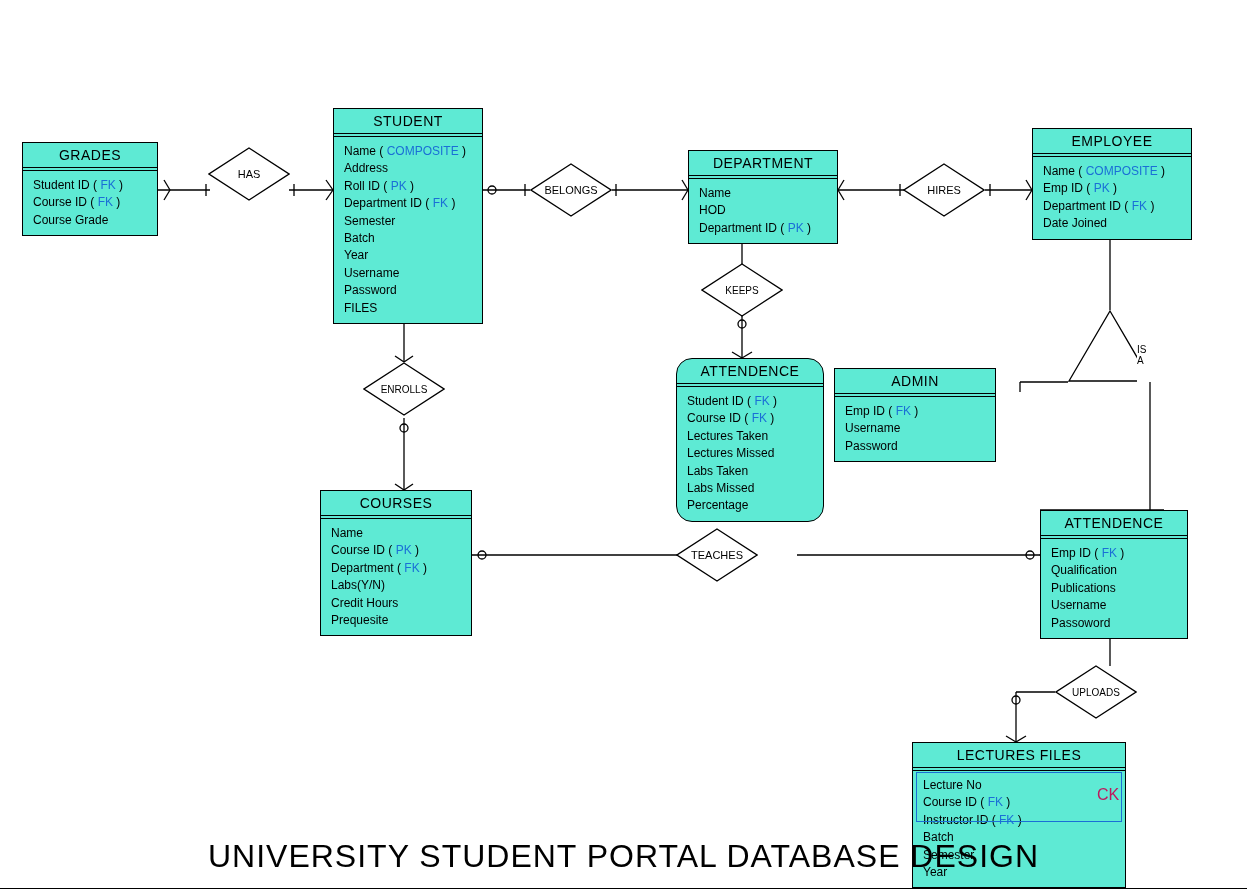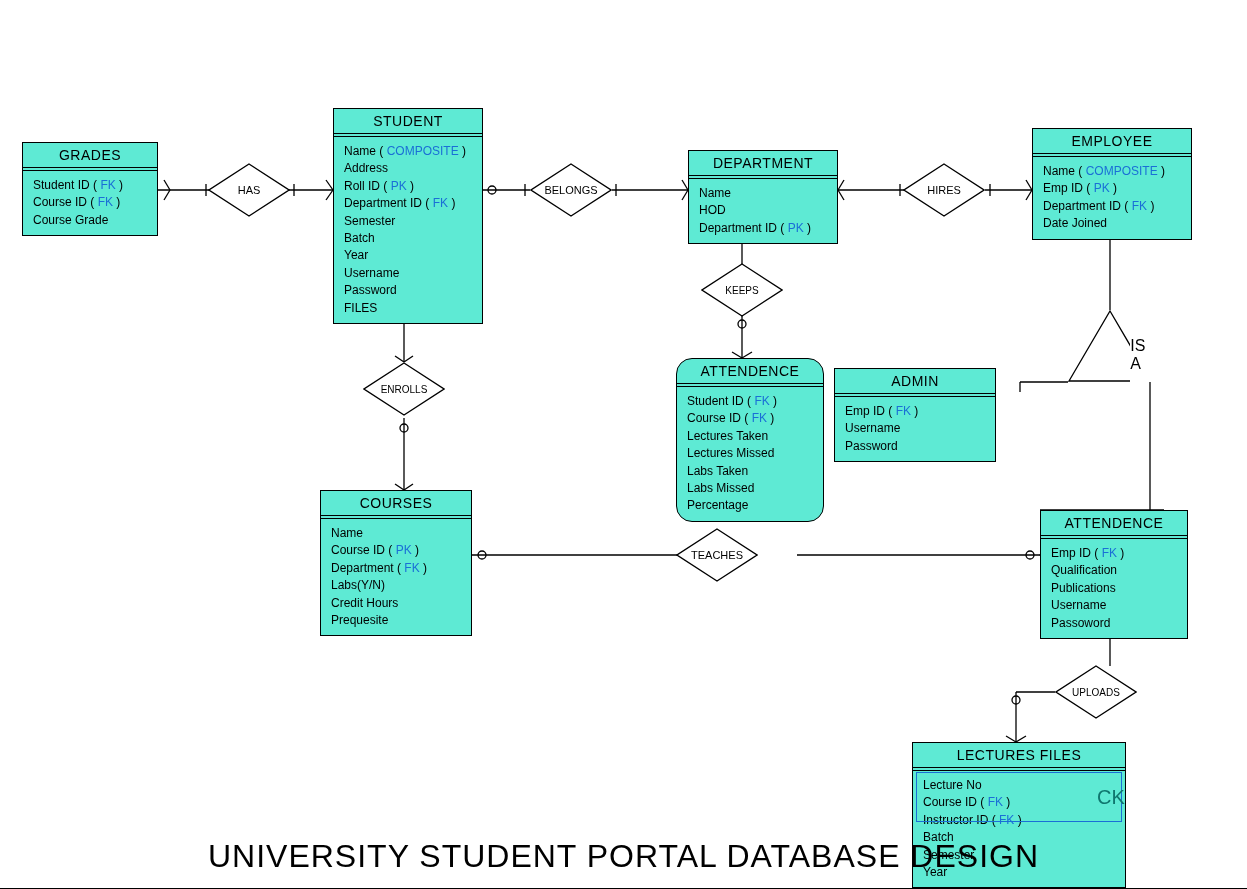--- a/index.html
+++ b/index.html
@@ -52,21 +52,21 @@
     z-index: 2;
   }
   .triangle {
     position: absolute;
     display: flex;
     align-items: center;
     justify-content: center;
   }
   .triangle-label {
     position: relative;
-    font-size: 16px;
+    font-size: 10px;
     z-index: 2;
     top: 9px;
   }
   #title {
     position: absolute;
     left: 0;
     right: 0;
     bottom: 14px;
     text-align: center;
     font-size: 32px;
@@ -79,22 +79,22 @@
     bottom: 0;
     border-top: 1.5px solid #000;
     height: 1px;
   }
   .ck-box {
     position: absolute;
     border: 1px solid #1a6fd6;
   }
   .ck-label {
     position: absolute;
-    color: #0f766e;
-    font-size: 20px;
+    color: #be185d;
+    font-size: 16px;
   }
   #lines { position:absolute; top:0; left:0; }
 </style>
 </head>
 <body>
 
 <svg id="lines" width="1247" height="889">
   <g stroke="#000" stroke-width="1.3" fill="none">
 
     <line x1="158" y1="190" x2="210" y2="190"></line>
@@ -269,21 +269,21 @@
       <div class="attr">Instructor ID ( <span class="key">FK</span> )</div>
       <div class="attr">Batch</div>
       <div class="attr">Semester</div>
       <div class="attr">Year</div>
     </div>
 </div>
 
 <div class="ck-box" style="left:916px; top:772px; width:206px; height:50px;"></div>
 <div class="ck-label" style="left:1097px; top:786px;">CK</div>
 
-<div class="diamond" style="left:208px; top:163px;">
+<div class="diamond" style="left:208px; top:147px;">
   <svg width="82" height="54">
       <polygon points="41,1 81,27 41,53 1,27" stroke="#000" stroke-width="1.3" fill="#fff"></polygon>
     </svg>
   <span class="diamond-label">HAS</span>
 </div>
 
 <div class="diamond" style="left:530px; top:163px;">
   <svg width="82" height="54">
       <polygon points="41,1 81,27 41,53 1,27" stroke="#000" stroke-width="1.3" fill="#fff"></polygon>
     </svg>

